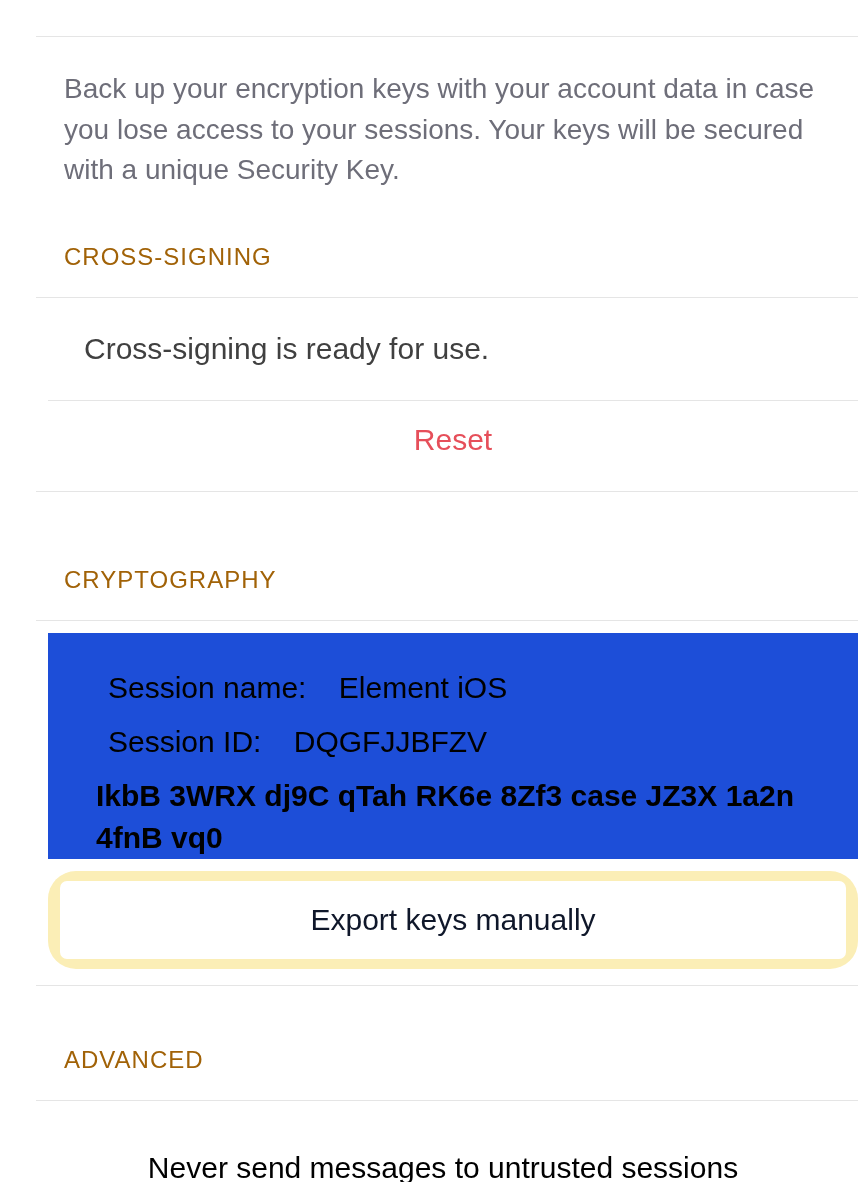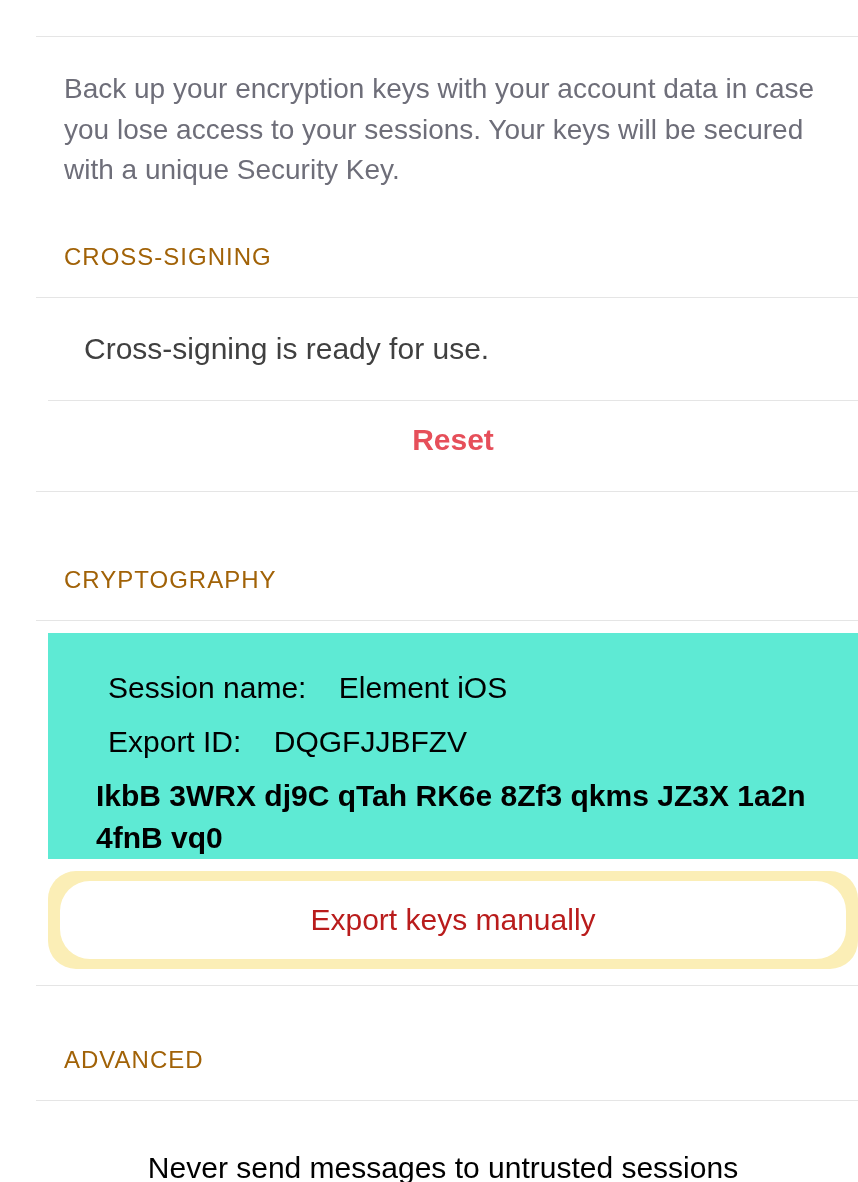--- a/index.html
+++ b/index.html
@@ -34,54 +34,53 @@
       border-bottom: 1px solid #e5e5e5;
     }
     .cell {
       padding: 22px 36px;
       font-size: 30px;
       color: #404040;
       background: #fff;
     }
     .cell + .cell {
       border-top: 1px solid #e5e5e5;
-      font-weight: bold;
     }
     .cell-centered {
       text-align: center;
     }
     .cell-destructive {
       color: #e64f5a;
     }
     .crypto-block {
       padding: 22px 36px 0 36px;
       font-size: 30px;
       line-height: 1.4;
       color: #000;
-      background: #5eead4;
+      background: #1d4ed8;
     }
     .crypto-block .label-line {
       color: #000;
     }
     .session-key-value {
       font-weight: 700;
     }
     .highlight-wrapper {
       margin: 10px 12px 0 12px;
       padding: 10px 0;
       border-radius: 28px;
       background: #fbeeb6;
     }
     .highlight-button {
       margin: 0 12px;
       background: #fff;
-      border-radius: 30px;
+      border-radius: 7px;
       text-align: center;
       font-size: 30px;
-      color: #b91c1c;
+      color: #0f172a;
       padding: 22px 0;
     }
     .section-gap {
       height: 50px;
     }
     .section-gap-sm {
       height: 36px;
     }
     .adv-row {
       display: flex;
@@ -138,23 +137,23 @@
 <div class="section-gap"></div>
 
 <div class="section-header">CRYPTOGRAPHY</div>
 
 <div class="cell-group" style="padding-bottom:16px;">
   <div class="crypto-block">
     <div class="label-line">
       <span>Session name: </span><span>Element iOS</span>
     </div>
     <div class="label-line">
-      <span>Export ID: </span><span>DQGFJJBFZV</span>
+      <span>Session ID: </span><span>DQGFJJBFZV</span>
     </div>
-    <div class="session-key-value">IkbB 3WRX dj9C qTah RK6e 8Zf3 qkms JZ3X 1a2n 4fnB vq0</div>
+    <div class="session-key-value">IkbB 3WRX dj9C qTah RK6e 8Zf3 case JZ3X 1a2n 4fnB vq0</div>
   </div>
   <div class="highlight-wrapper">
     <div class="highlight-button">Export keys manually</div>
   </div>
 </div>
 
 <div class="section-gap-sm"></div>
 
 <div class="section-header">ADVANCED</div>
 

